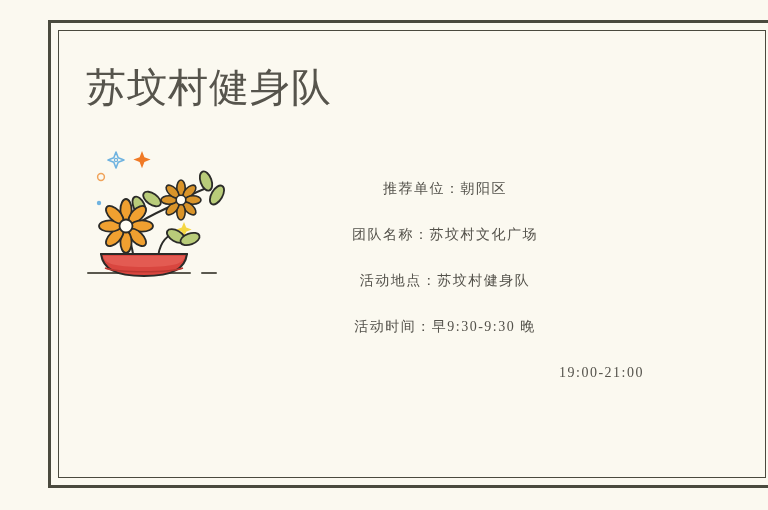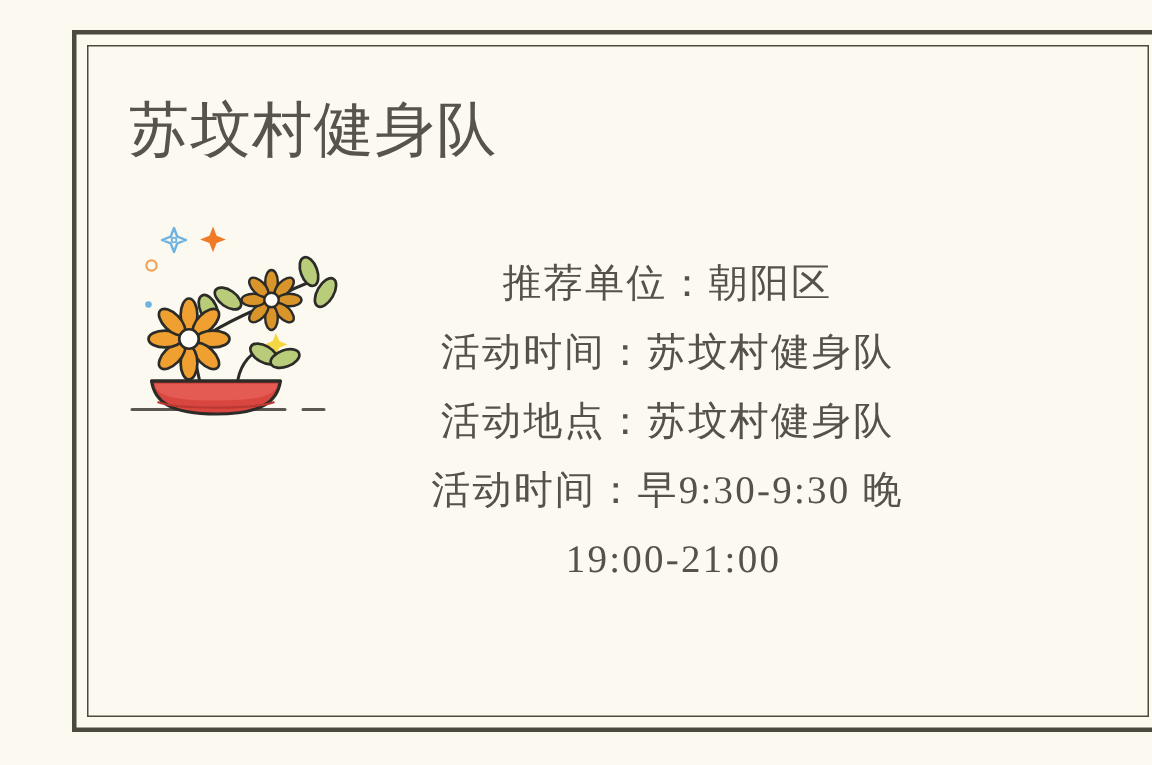--- a/index.html
+++ b/index.html
@@ -67,40 +67,40 @@
 
   
   #info-block {
     position: absolute;
     left: 218px;
     top: 166px;
     width: 398px;
     text-align: center;
     color: #54524B;
     font-family: "Liberation Serif", serif;
-    font-size: 26px;
+    font-size: 14px;
     line-height: 46px;
     letter-spacing: 1.5px;
   }
   #info-block .info-line {
     display: block;
     white-space: nowrap;
   }
   #info-line-time-wrap {
     display: block;
     text-align: center;
   }
   #info-line-time-wrap .time-head {
     display: block;
     white-space: nowrap;
   }
   #info-line-time-wrap .time-tail {
     display: block;
     white-space: nowrap;
-    text-align: center;
+    text-align: right;
     padding-left: 8px;
   }
 </style>
 </head>
 <body>
 
 <div id="card">
 
   <div id="frame-outer"></div>
   <div id="frame-inner"></div>
@@ -180,21 +180,21 @@
         <path d="M17 114 L103 114 C101 128, 90 136, 60 136 C30 136, 19 128, 17 114 Z" fill="#D9463F" stroke="#2B2B28" stroke-width="2" stroke-linejoin="round"></path>
         <path d="M19 116 L101 116 C99.5 123, 92 127, 60 127 C28 127, 20.5 123, 19 116 Z" fill="#E35B52"></path>
         <path d="M17 114 L103 114" stroke="#2B2B28" stroke-width="2" stroke-linecap="round"></path>
         <path d="M21 128 C34 133, 86 133, 99 128" fill="none" stroke="#B93831" stroke-width="1.6"></path>
       </g>
     </svg>
   </div>
 
   <div id="info-block">
     <span class="info-line">推荐单位：朝阳区</span>
-    <span class="info-line">活动时间：苏坟村健身队</span>
+    <span class="info-line">团队名称：苏坟村文化广场</span>
     <span class="info-line">活动地点：苏坟村健身队</span>
     <span id="info-line-time-wrap">
       <span class="time-head">活动时间：早9:30-9:30 晚</span>
       <span class="time-tail">19:00-21:00</span>
     </span>
   </div>
 
 </div>
 
 </body></html>

